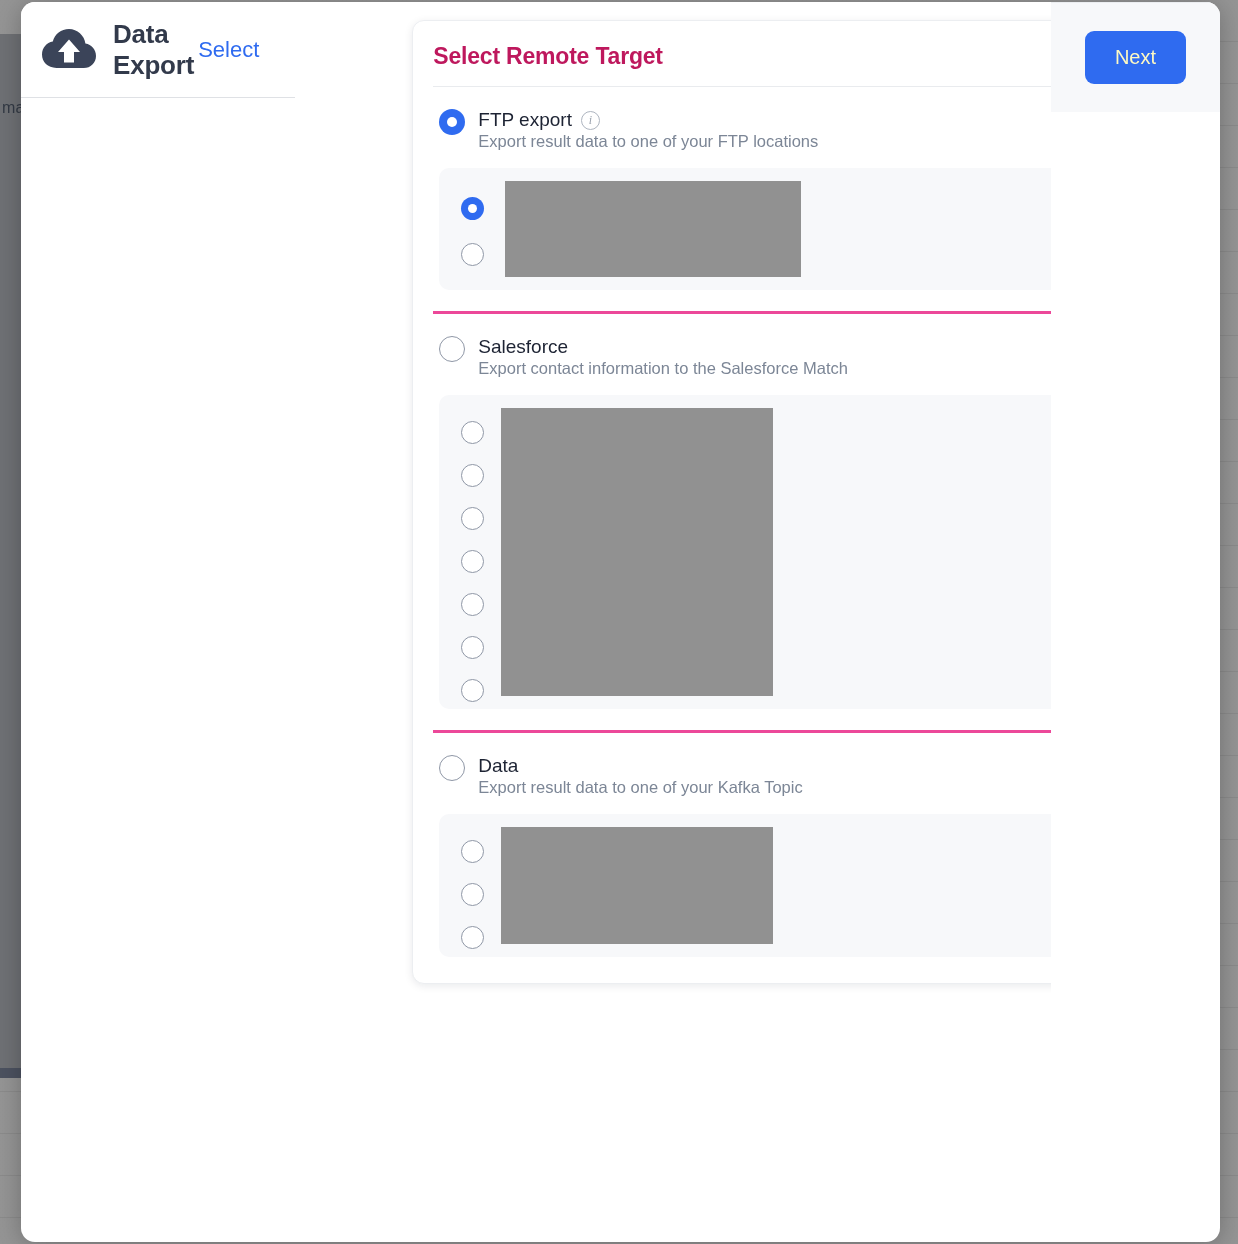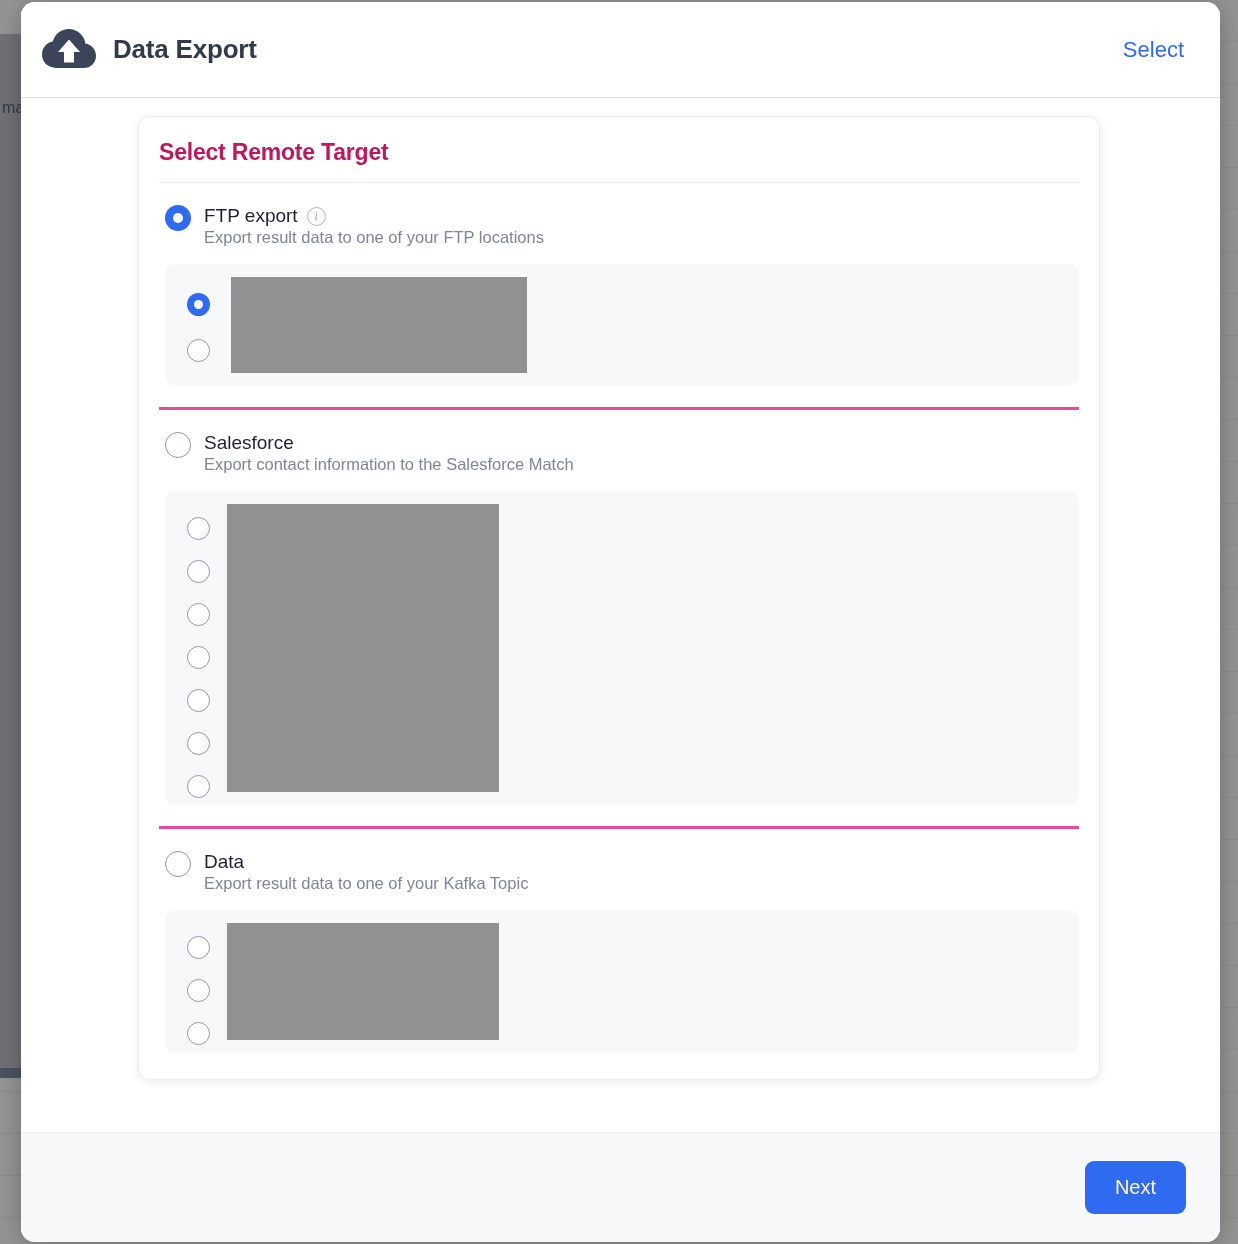--- a/index.html
+++ b/index.html
@@ -59,21 +59,21 @@
     position: absolute;
     left: 21px;
     top: 2px;
     width: 1199px;
     height: 1240px;
     background: #ffffff;
     border-radius: 14px;
     box-shadow: 0 3px 26px rgba(0,0,0,.26);
     overflow: hidden;
     display: flex;
-    flex-direction: column;
+    flex-direction: row;
   }
 
   
   .modal-header {
     height: 96px;
     flex: 0 0 96px;
     border-bottom: 1px solid #dfe1e5;
     display: flex;
     align-items: center;
     padding: 0 32px 0 20px;

